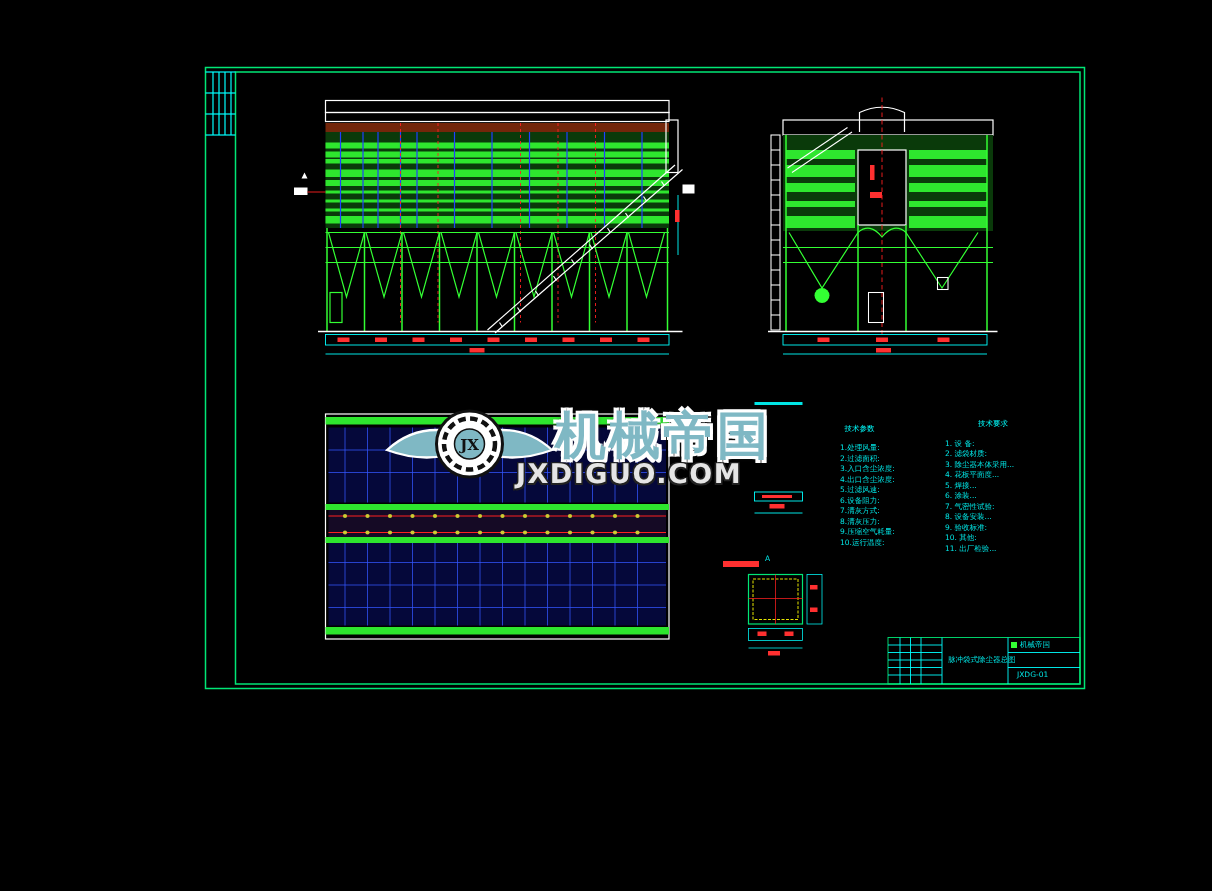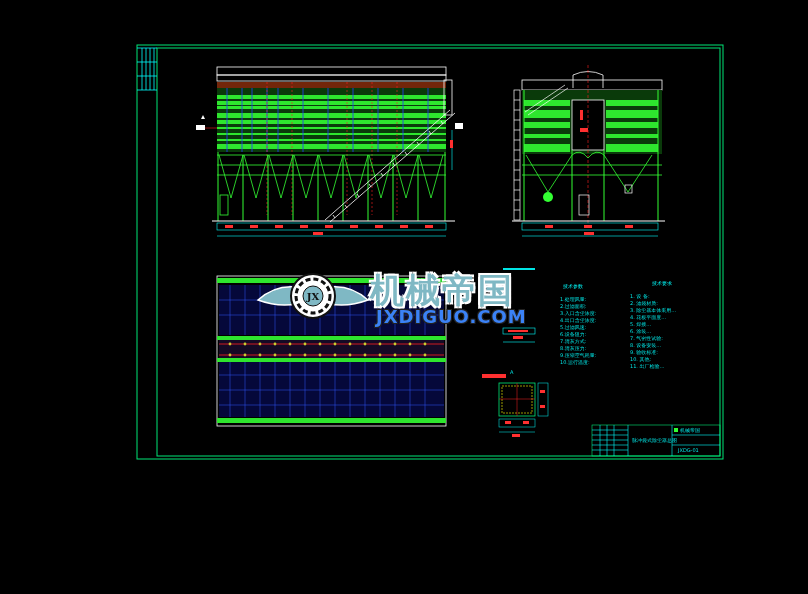--- a/index.html
+++ b/index.html
@@ -2,21 +2,21 @@
 <html><head>
 <meta charset="utf-8">
 <style>
   html, body { margin:0; padding:0; background:#000; }
   body { width:808px; height:594px; position:relative; overflow:hidden; font-family:"DejaVu Sans", sans-serif; }
   .abs { position:absolute; }
   #canvas { position:absolute; left:0; top:0; width:808px; height:594px; }
   .wm-text { position:absolute; font-family:"DejaVu Sans", sans-serif; font-weight:bold; }
   .wm-cn { left:370px; top:268px; font-size:34px; color:#7fb8c4; letter-spacing:2px;
            text-shadow: -2px -2px 0 #fff, 2px -2px 0 #fff, -2px 2px 0 #fff, 2px 2px 0 #fff, 0 0 4px #222; }
-  .wm-en { left:376px; top:306px; font-size:18px; color:#3b82f6; letter-spacing:1px;
+  .wm-en { left:344px; top:306px; font-size:18px; color:#e5e5e5; letter-spacing:1px;
            text-shadow: -1px -1px 0 #222, 1px -1px 0 #222, -1px 1px 0 #222, 1px 1px 0 #222; }
   .note { position:absolute; font-size:5px; color:#00e5e5; white-space:nowrap; line-height:7px; }
 </style>
 </head>
 <body>
 
 <svg id="canvas" width="808" height="594" viewBox="0 0 808 594" xmlns="http://www.w3.org/2000/svg">
 
   <rect x="137" y="45" width="586" height="414" fill="none" stroke="#00e676" stroke-width="1"></rect>
   <rect x="157" y="48" width="563" height="408" fill="none" stroke="#00e676" stroke-width="1"></rect>

